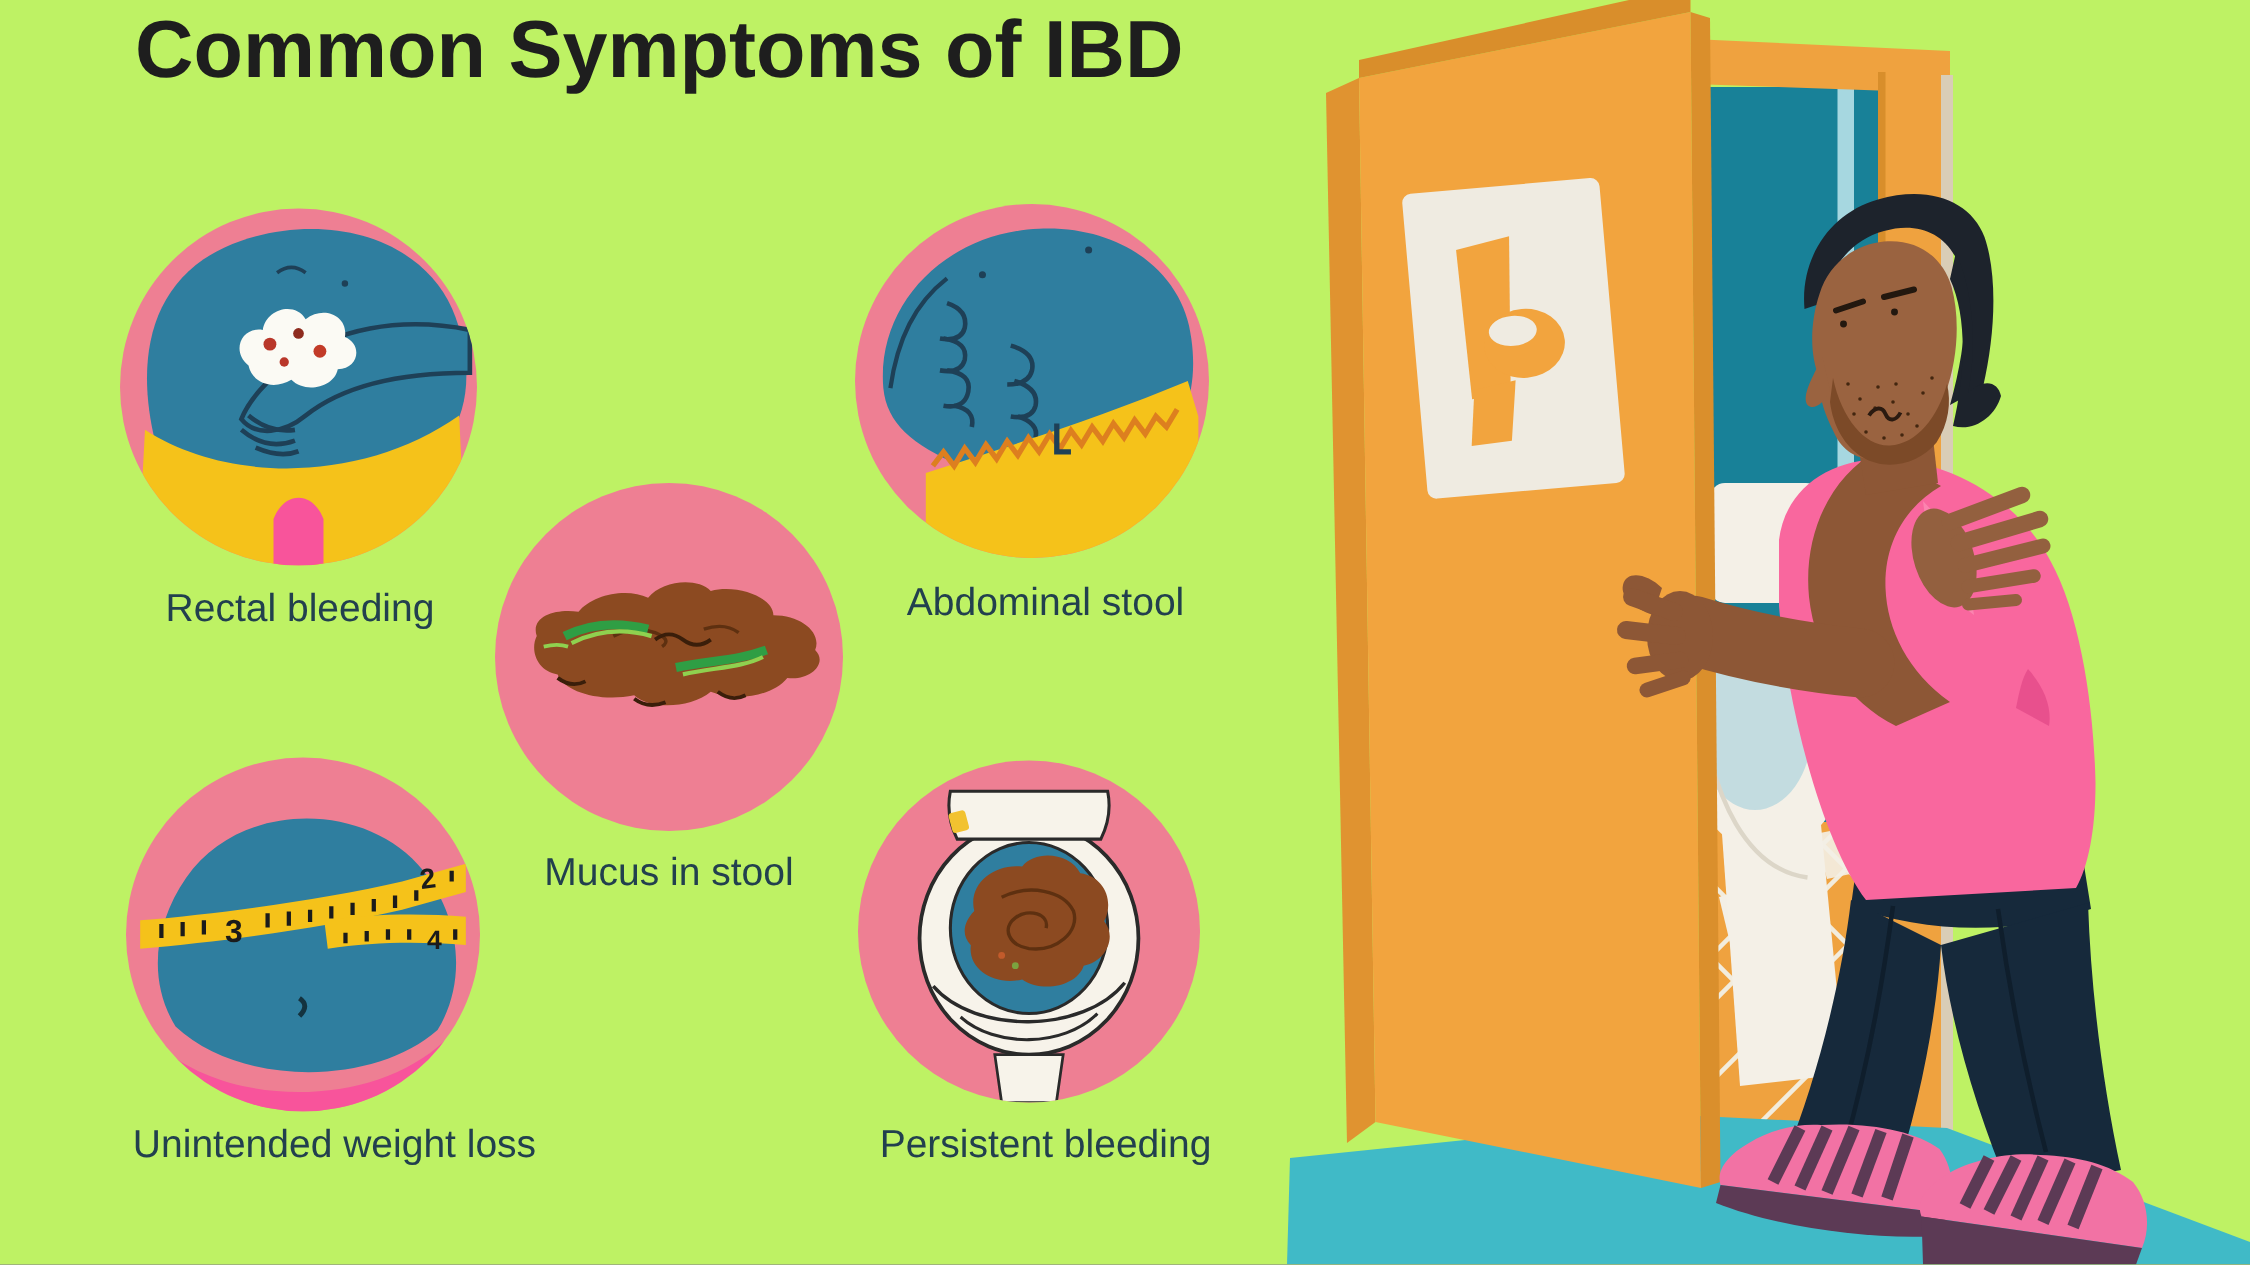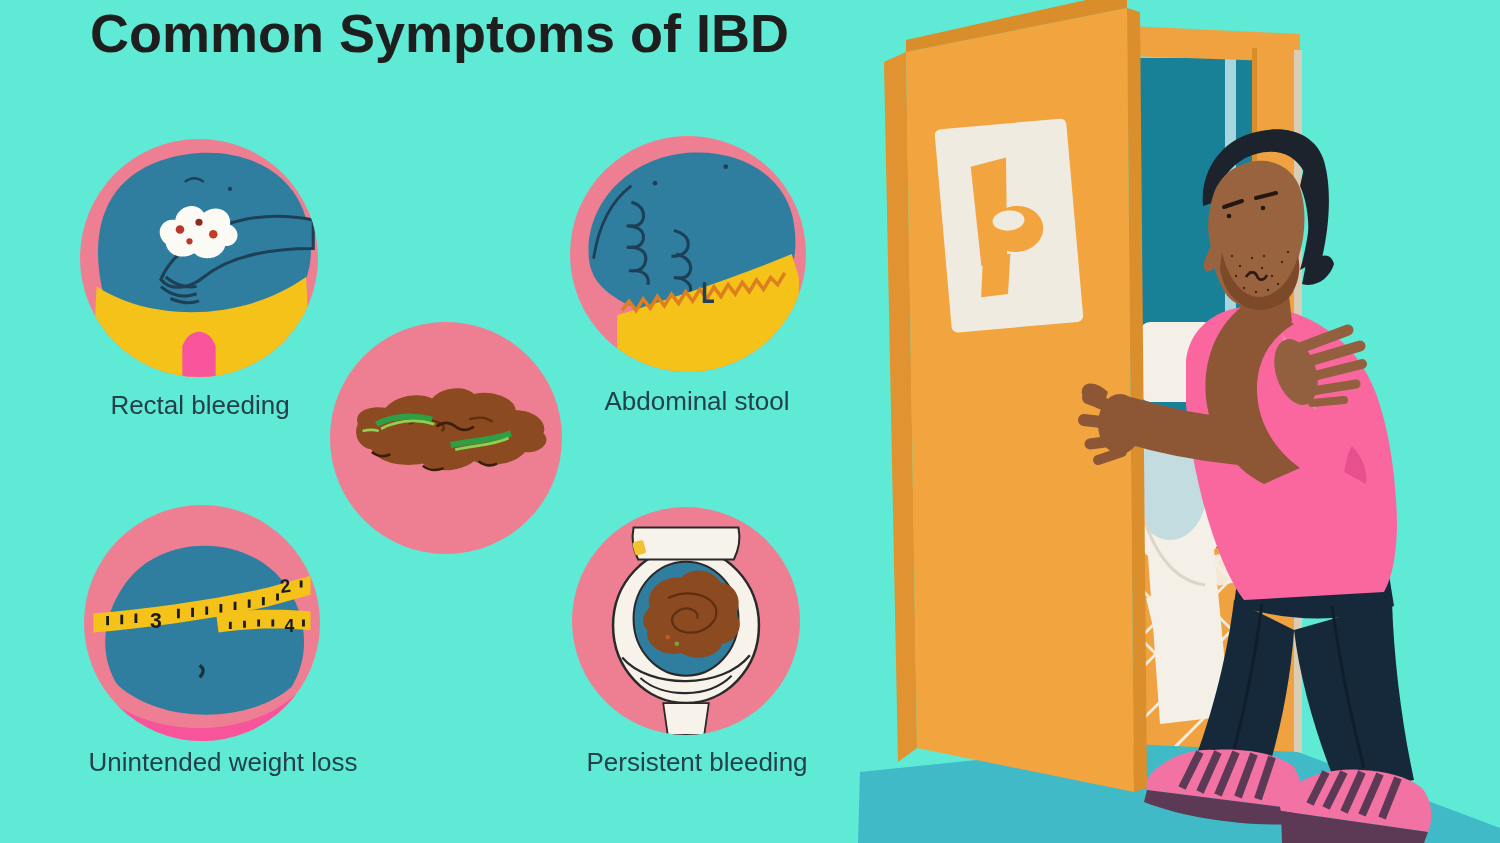--- a/index.html
+++ b/index.html
@@ -1,18 +1,18 @@
 <!DOCTYPE html>
 <html><head>
 <meta charset="utf-8">
 <style>
   html,body{margin:0;padding:0;background:#888;}
   .stage{
     position:relative; width:1500px; height:843px; overflow:hidden;
-    background:#5eead4;
+    background:#bef264;
     font-family:"Liberation Sans", sans-serif;
   }
   .title{
     position:absolute; left:90px; top:2px; margin:0;
     font-size:54px; font-weight:600; letter-spacing:0px; color:#1E1E1E;
   }
   .scene{ position:absolute; left:0; top:0; width:1500px; height:843px; }
   .circle{
     position:absolute; border-radius:50%; overflow:hidden; background:#EE7F93;
   }
@@ -247,20 +247,21 @@
           <path d="M64 60 q4 3 8 1"></path>
           <path d="M46 45 q4 -3 8 0 q4 3 8 0"></path>
       </g>
       <path d="M20 44 C28 40 36 40 44 42" stroke="#2F9E44" stroke-width="2.6" fill="none"></path>
       <path d="M22 46 C30 42 38 42 45 44" stroke="#8FD14F" stroke-width="1.2" fill="none"></path>
       <path d="M52 53 C62 51 70 51 78 48" stroke="#2F9E44" stroke-width="2.6" fill="none"></path>
       <path d="M54 55 C63 53 71 53 77 50" stroke="#8FD14F" stroke-width="1.2" fill="none"></path>
       <path d="M14 47 q4 -1 7 0" stroke="#8FD14F" stroke-width="1.1" fill="none"></path>
     </svg>
   </div>
+  <div class="label l3">Mucus in stool</div>
 
   <div class="circle c4">
     <svg viewBox="0 0 100 100">
       <path d="M17 34 C32 12 68 12 84 32 C95 46 96 64 88 77 C70 93 32 93 14 76 C6 63 8 47 17 34 Z" fill="#2F7E9F"></path>
       <path d="M10 100 L10 82 C30 99 70 99 90 80 L90 100 Z" fill="#F8549B"></path>
       <path d="M4 46 C28 44 56 40 78 35 L96 30 L96 38 L78 43 C56 48 28 52 4 54 Z" fill="#F5C21A"></path>
       <path d="M56 46 C70 44 84 44 96 45 L96 53 C84 52 70 52 57 54 Z" fill="#F5C21A"></path>
       <g stroke="#1B1B1B" stroke-width="1.2" fill="none">
         <path d="M10 47 v4"></path>
           <path d="M16 46.5 v4"></path>

